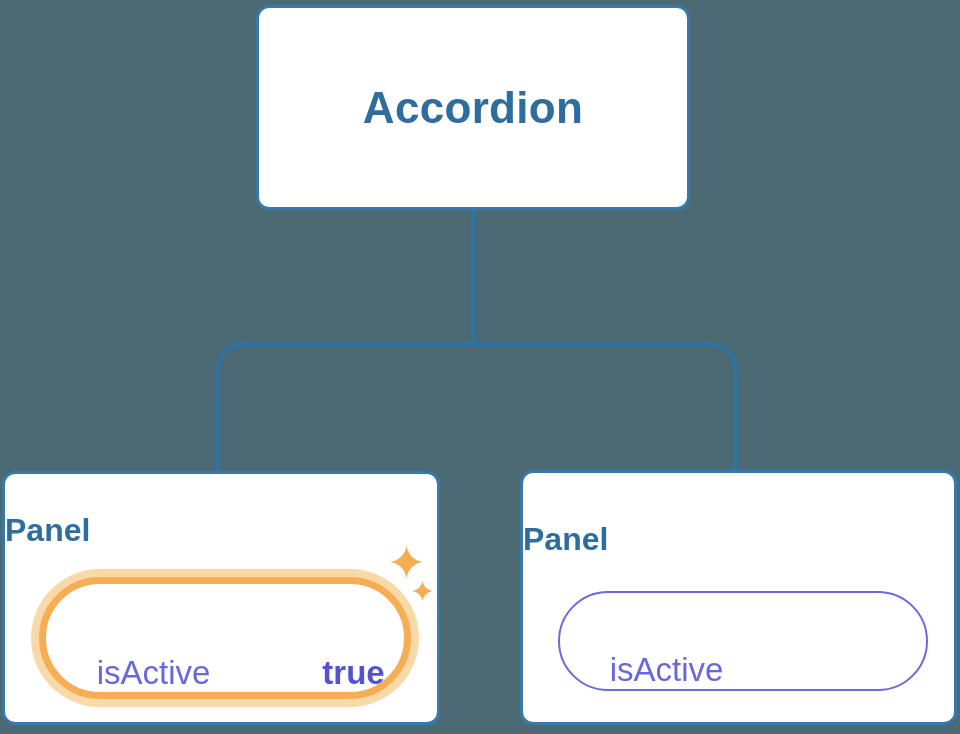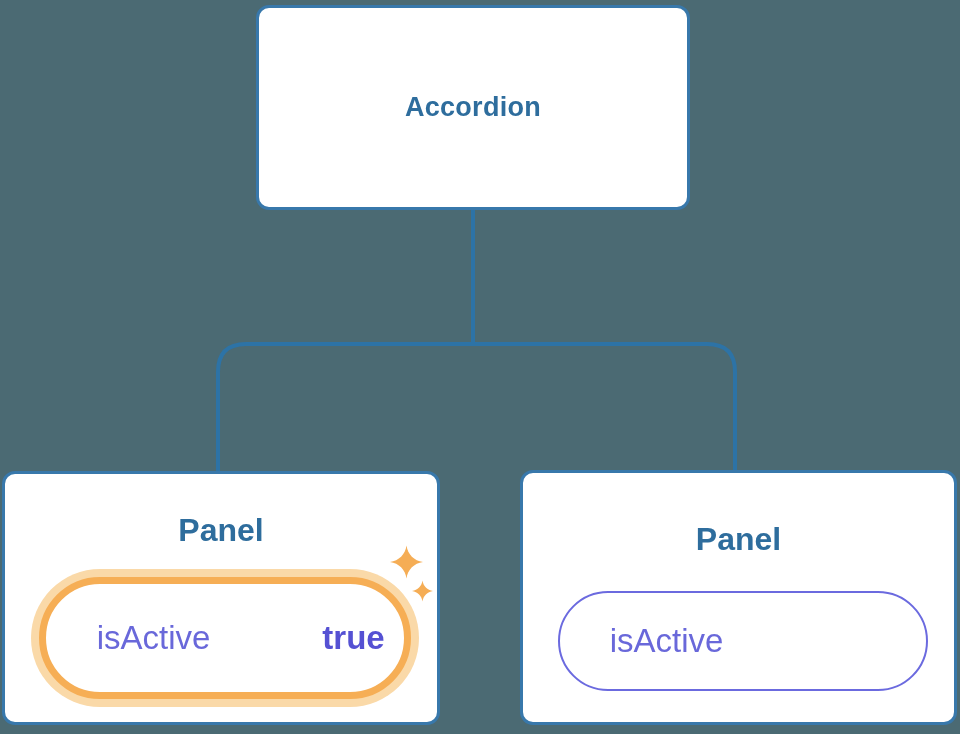--- a/index.html
+++ b/index.html
@@ -23,43 +23,43 @@
     box-sizing: border-box;
   }
   .accordion-node {
     left: 256px; top: 5px;
     width: 434px; height: 205px;
     display: flex;
     align-items: center;
     justify-content: center;
   }
   .node-label {
-    font-size: 27px;
+    font-size: 44px;
     font-weight: 600;
     color: #2E6D9D;
     letter-spacing: 0.3px;
     text-align: right;
   }
   .panel-node-left  { left: 2px;   top: 471px; width: 438px; height: 254px; }
   .panel-node-right { left: 520px; top: 470px; width: 437px; height: 255px; }
   .panel-title {
     position: absolute;
     left: 0;
     width: 100%;
-    text-align: center;
+    text-align: left;
     font-size: 32px;
     font-weight: 600;
     color: #2E6D9D;
   }
   .panel-node-left  .panel-title { top: 38px; }
   .panel-node-right .panel-title { top: 48px; }
   .pill {
     position: absolute;
     display: flex;
-    align-items: center;
+    align-items: flex-end;
     box-sizing: border-box;
     background: #ffffff;
   }
   .pill-active {
     left: 34px; top: 103px;
     width: 372px; height: 122px;
     border: 7px solid #F6AE55;
     border-radius: 61px;
     box-shadow: 0 0 0 8px #FAD9A8;
   }

